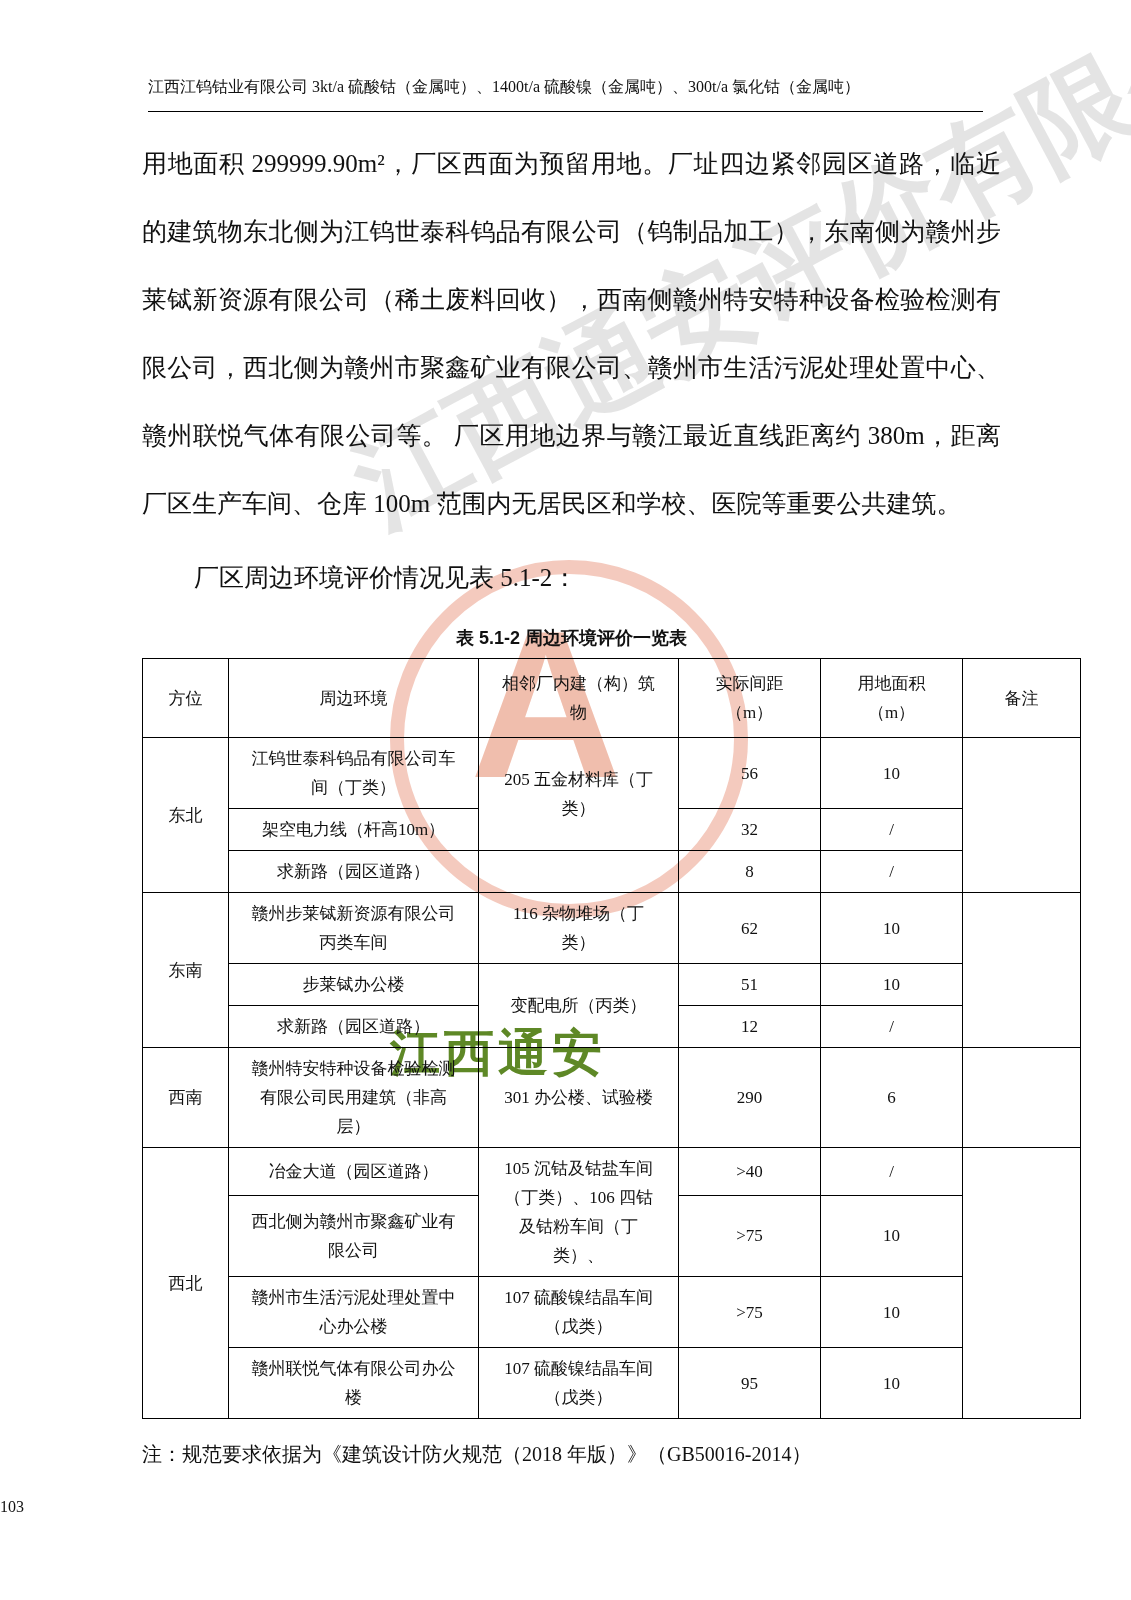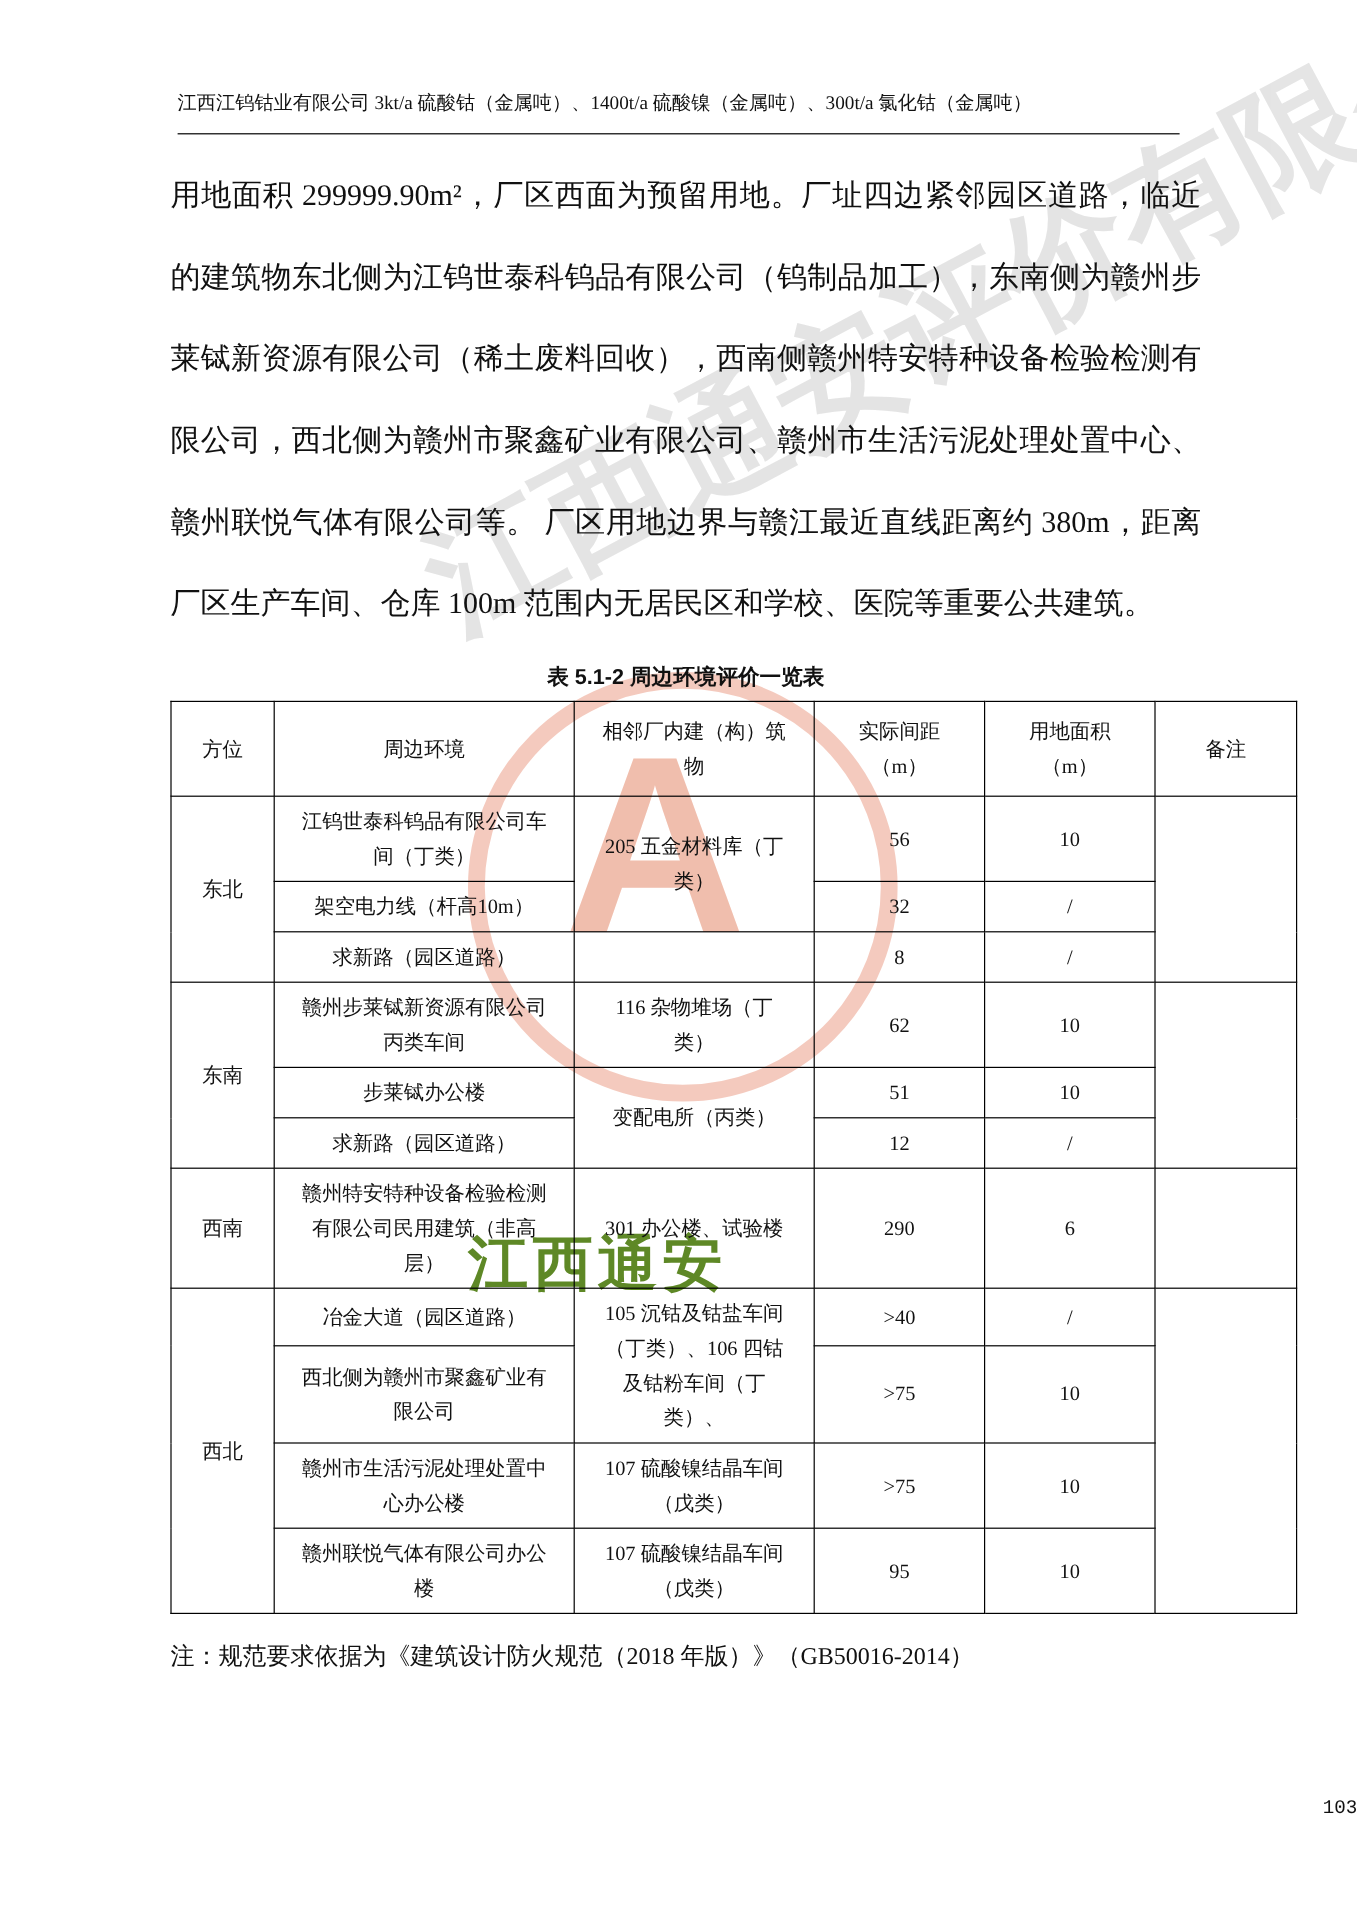--- a/index.html
+++ b/index.html
@@ -138,23 +138,23 @@
   .note {
     margin: 22px 0 0 0;
     text-align: left;
     font-size: 20px;
     font-family: "Liberation Serif", serif;
   }
   .pageno {
     position: absolute;
     left: 0; right: 0;
     bottom: 84px;
-    text-align: right;
+    text-align: left;
     font-size: 16px;
-    font-family: Liberation Mono, monospace;
+    font-family: Liberation Serif, serif;
     z-index: 2;
   }
 </style>
 </head>
 <body>
 
 <div class="page">
 
   <div class="watermark">
     <div class="wm-ring"></div>
@@ -164,20 +164,21 @@
   </div>
 
   <div class="content">
 
     <div class="header">
       <div>江西江钨钴业有限公司 3kt/a 硫酸钴（金属吨）、1400t/a 硫酸镍（金属吨）、300t/a 氯化钴（金属吨）</div>
     </div>
 
     <div class="body-wrap">
       <p class="para">用地面积 299999.90m²，厂区西面为预留用地。厂址四边紧邻园区道路，临近的建筑物东北侧为江钨世泰科钨品有限公司（钨制品加工），东南侧为赣州步莱铽新资源有限公司（稀土废料回收），西南侧赣州特安特种设备检验检测有限公司，西北侧为赣州市聚鑫矿业有限公司、赣州市生活污泥处理处置中心、赣州联悦气体有限公司等。 厂区用地边界与赣江最近直线距离约 380m，距离厂区生产车间、仓库 100m 范围内无居民区和学校、医院等重要公共建筑。</p>
+      <p class="para indent">厂区周边环境评价情况见表 5.1-2：</p>
 
       <div class="tbl-title">表 5.1-2    周边环境评价一览表</div>
 
       <table class="envtbl">
         <colgroup>
           <col class="col-dir">
             <col class="col-env">
             <col class="col-bld">
           <col class="col-dist">
             <col class="col-req">

